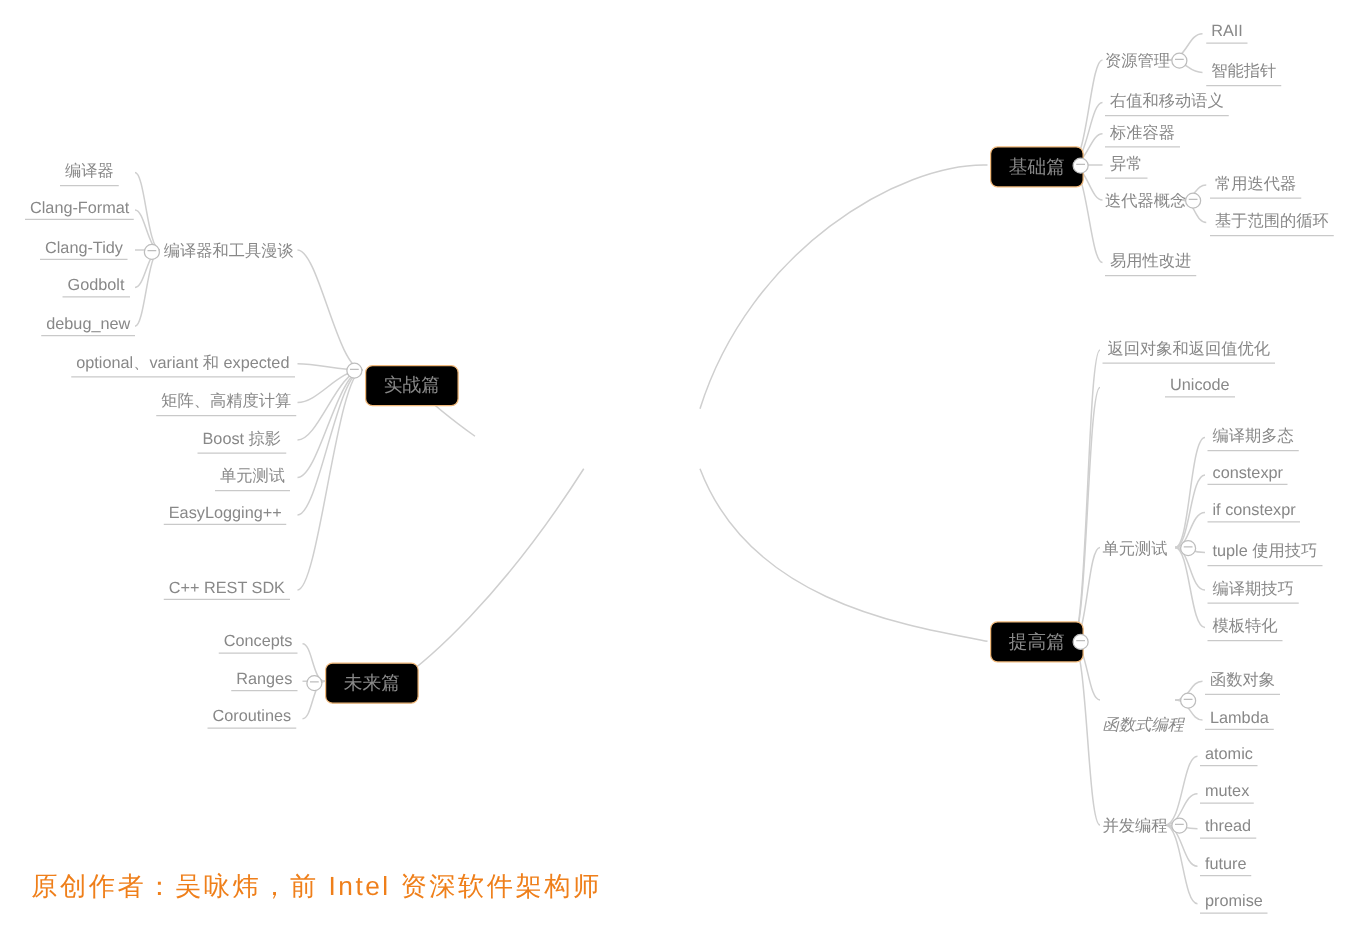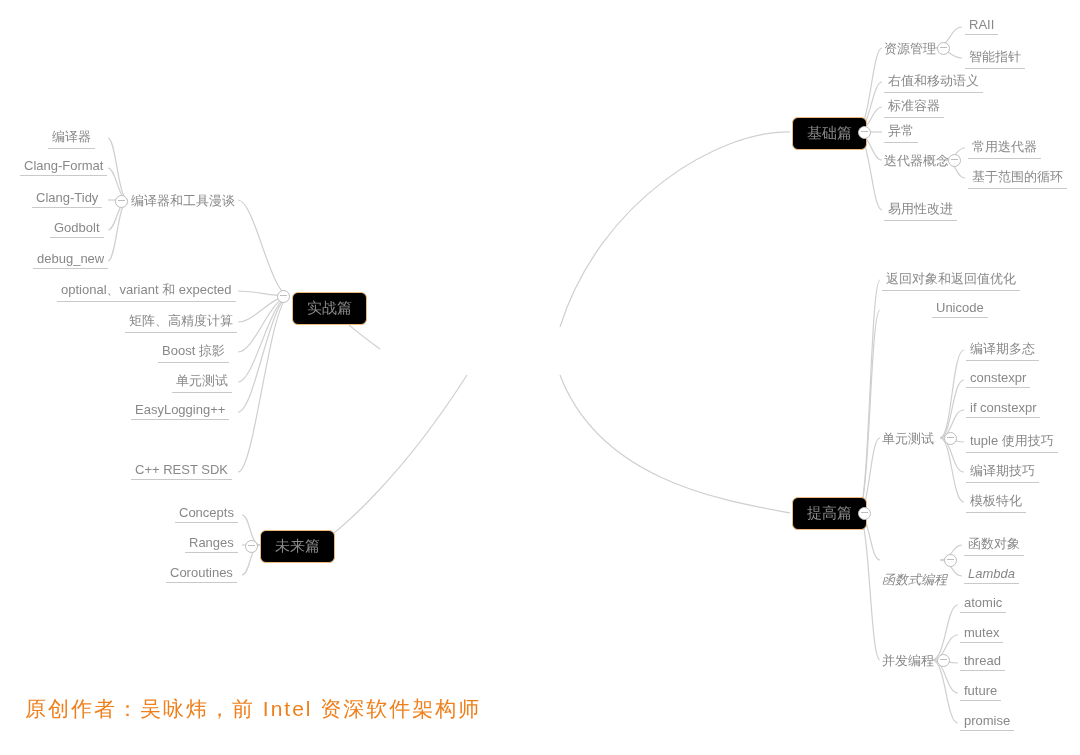--- a/index.html
+++ b/index.html
@@ -216,21 +216,21 @@
   <div class="sub" style="left:882px; top:430px;">单元测试</div>
   <div class="leaf" style="left:966px; top:340px;">编译期多态</div>
   <div class="leaf" style="left:966px; top:370px;">constexpr</div>
   <div class="leaf" style="left:966px; top:400px;">if constexpr</div>
   <div class="leaf" style="left:966px; top:432px;">tuple 使用技巧</div>
   <div class="leaf" style="left:966px; top:462px;">编译期技巧</div>
   <div class="leaf" style="left:966px; top:492px;">模板特化</div>
 
   <div class="sub" style="left:882px; top:571px;font-style:italic;">函数式编程</div>
   <div class="leaf" style="left:964px; top:535px;">函数对象</div>
-  <div class="leaf" style="left:964px; top:566px;font-style:italic;">Lambda</div>
+  <div class="leaf" style="left:964px; top:566px;">Lambda</div>
 
   <div class="sub" style="left:882px; top:652px;">并发编程</div>
   <div class="leaf" style="left:960px; top:595px;">atomic</div>
   <div class="leaf" style="left:960px; top:625px;">mutex</div>
   <div class="leaf" style="left:960px; top:653px;">thread</div>
   <div class="leaf" style="left:960px; top:683px;">future</div>
   <div class="leaf" style="left:960px; top:713px;">promise</div>
 
   <div class="author">
     <span>原创作者：吴咏炜，前 Intel 资深软件架构师</span>

